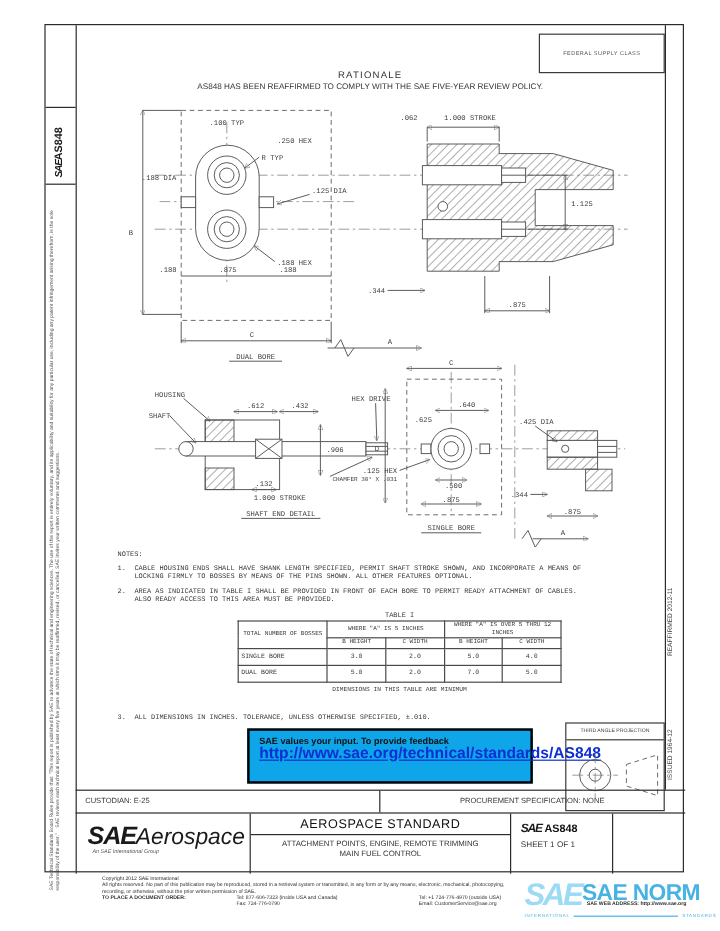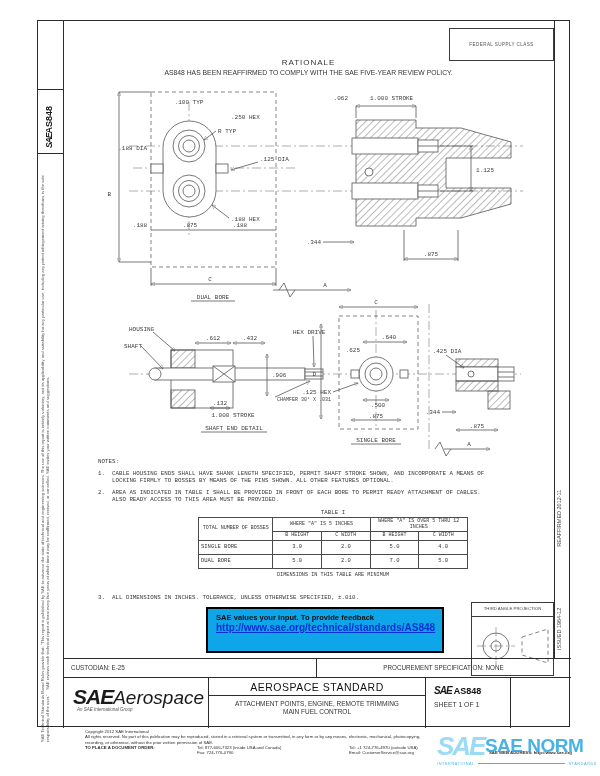--- a/index.html
+++ b/index.html
@@ -23,21 +23,21 @@
   .tbl-cap{text-align:center;font-size:5.8px;margin-bottom:1px;}
   table.t1{border-collapse:collapse;margin:0 auto;}
   table.t1 th,table.t1 td{border:1px solid #4a4a4a;font-size:5px;font-weight:normal;
        text-align:center;padding:1px 2px;line-height:5.6px;font-family:"Liberation Mono",monospace;}
   table.t1 td.val{font-size:5.5px;height:11px;}
   .tbl-foot{text-align:center;font-size:5.2px;margin-top:3px;}
   .note3{position:absolute;left:60px;top:574px;width:420px;}
   .feedback{position:absolute;left:168px;top:586px;width:238px;height:46px;border:2.5px solid #000;
             box-sizing:border-box;padding:4px 8px;background:#0ea5e9;}
   .feedback div{font-size:7.6px;line-height:9.6px;font-weight:bold;color:#111;}
-  .feedback a{color:#0b2fd4;text-decoration:underline;font-weight:bold;font-size:10px;text-align:center;}
+  .feedback a{color:#0b2fd4;text-decoration:underline;font-weight:bold;font-size:13px;text-align:center;}
   .proj-box{position:absolute;left:433px;top:581px;width:83px;height:74px;border:1px solid #3a3a3a;box-sizing:border-box;}
   .proj-box .lbl{font-size:4.3px;text-align:center;padding-top:3px;height:10px;border-bottom:1px solid #3a3a3a;color:#444;}
   .cust-strip{position:absolute;left:25px;top:637px;width:508px;height:19px;border-top:1px solid #2c2c2c;box-sizing:border-box;}
   .cust-strip .divider{position:absolute;left:253px;top:0;height:100%;border-left:1px solid #2c2c2c;}
   .cust-strip .c1{position:absolute;left:8px;top:5px;font-size:6.3px;color:#333;}
   .cust-strip .c2{position:absolute;left:253px;top:5px;width:255px;text-align:center;font-size:6.3px;color:#333;}
   .titleblock{position:absolute;left:25px;top:656px;width:508px;height:51px;border-top:1.5px solid #2c2c2c;box-sizing:border-box;}
   .tb-cell{position:absolute;top:0;height:100%;border-right:1px solid #2c2c2c;box-sizing:border-box;}
   .sae-logo{font-weight:bold;font-style:italic;letter-spacing:-1px;color:#1a1a1a;}
   .tb-logo-main{font-size:21px;line-height:22px;padding:8px 0 0 10px;color:#1a1a1a;}

